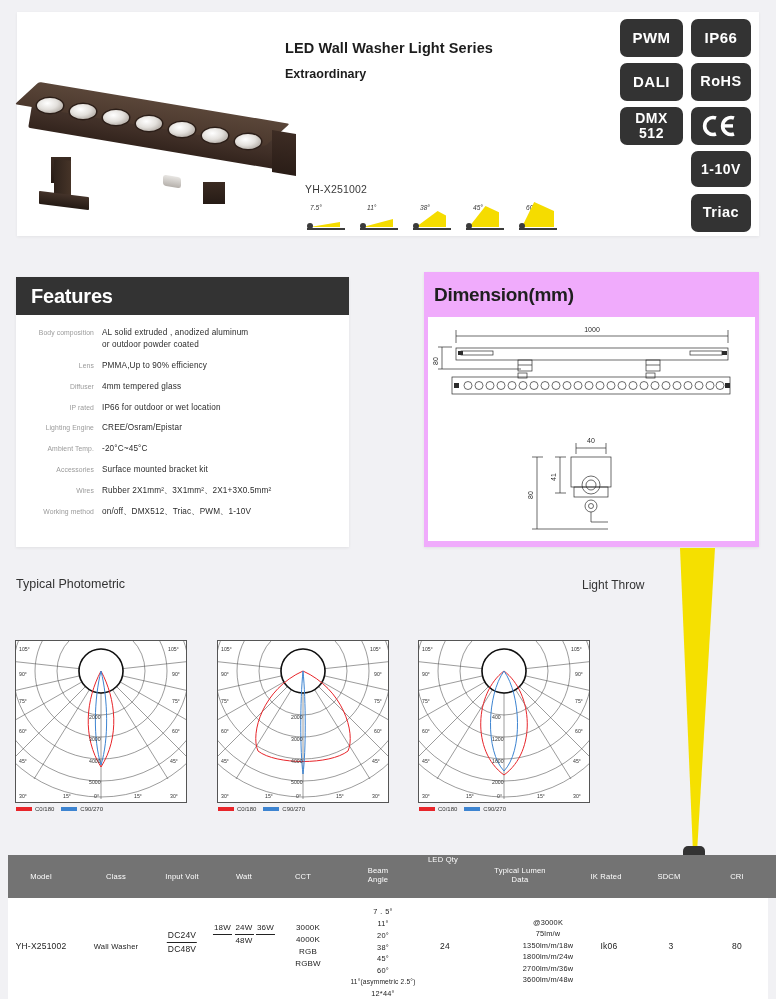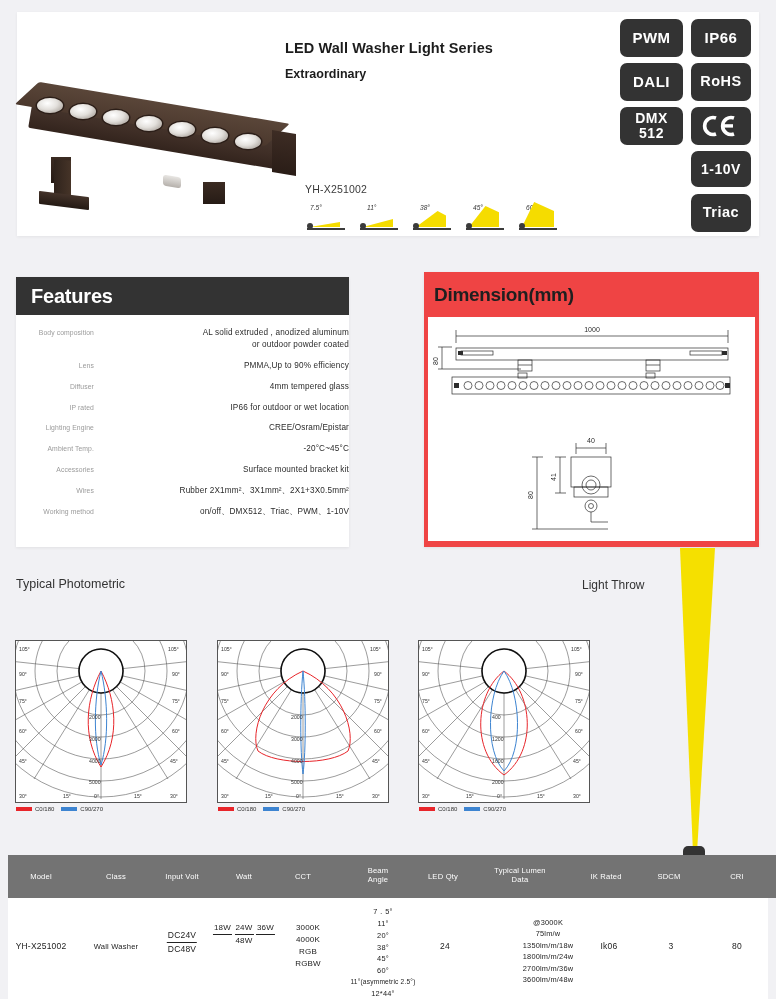--- a/index.html
+++ b/index.html
@@ -114,28 +114,27 @@
   .feat-list { position: absolute; left: 0; top: 50px; width: 333px; }
   .feat-row { position: relative; display: flex; margin-bottom: 7px; }
   .feat-key {
     width: 86px; text-align: right; padding-right: 8px;
     font-size: 6.8px; color: #9a9a9a; line-height: 1.25; padding-top: 2px;
     letter-spacing: 0.1px;
   }
   .feat-val {
     flex: 1; font-size: 8.2px; color: #2b2b2b; line-height: 1.45;
     letter-spacing: 0.15px;
-    text-align: right;
   }
 
   
   .dim-card {
     position: absolute; left: 424px; top: 272px;
     width: 335px; height: 275px;
-    background: #ef4444; box-shadow: 0 1px 3px rgba(0,0,0,0.07);
+    background: #f0abfc; box-shadow: 0 1px 3px rgba(0,0,0,0.07);
   }
   .dim-title {
     position: absolute; left: 10px; top: 12px;
     font-size: 19px; font-weight: bold; color: #1f1f1f; letter-spacing: -0.3px;
   }
   .dim-inner {
     position: absolute; left: 4px; top: 45px; width: 327px; height: 224px;
     background: #ffffff;
   }
 
@@ -562,21 +561,21 @@
   <div class="spec-head">
     <div class="th" style="left:33px;  top:17px;">Model</div>
     <div class="th" style="left:108px; top:17px;">Class</div>
     <div class="th" style="left:174px; top:17px;">Input Volt</div>
     <div class="th" style="left:236px; top:17px;">Watt</div>
     <div class="th" style="left:295px; top:17px;">CCT</div>
     <div class="th" style="left:370px; top:11px;">
       <div>Beam</div>
       <div>Angle</div>
     </div>
-    <div class="th" style="left:435px; top:17px;">LED Qty</div>
+    <div class="th" style="left:435px; top:0;">LED Qty</div>
     <div class="th" style="left:512px; top:11px;">
       <div>Typical Lumen</div>
       <div>Data</div>
     </div>
     <div class="th" style="left:598px; top:17px;">IK Rated</div>
     <div class="th" style="left:661px; top:17px;">SDCM</div>
     <div class="th" style="left:729px; top:17px;">CRI</div>
   </div>
 
   <div class="spec-body">

